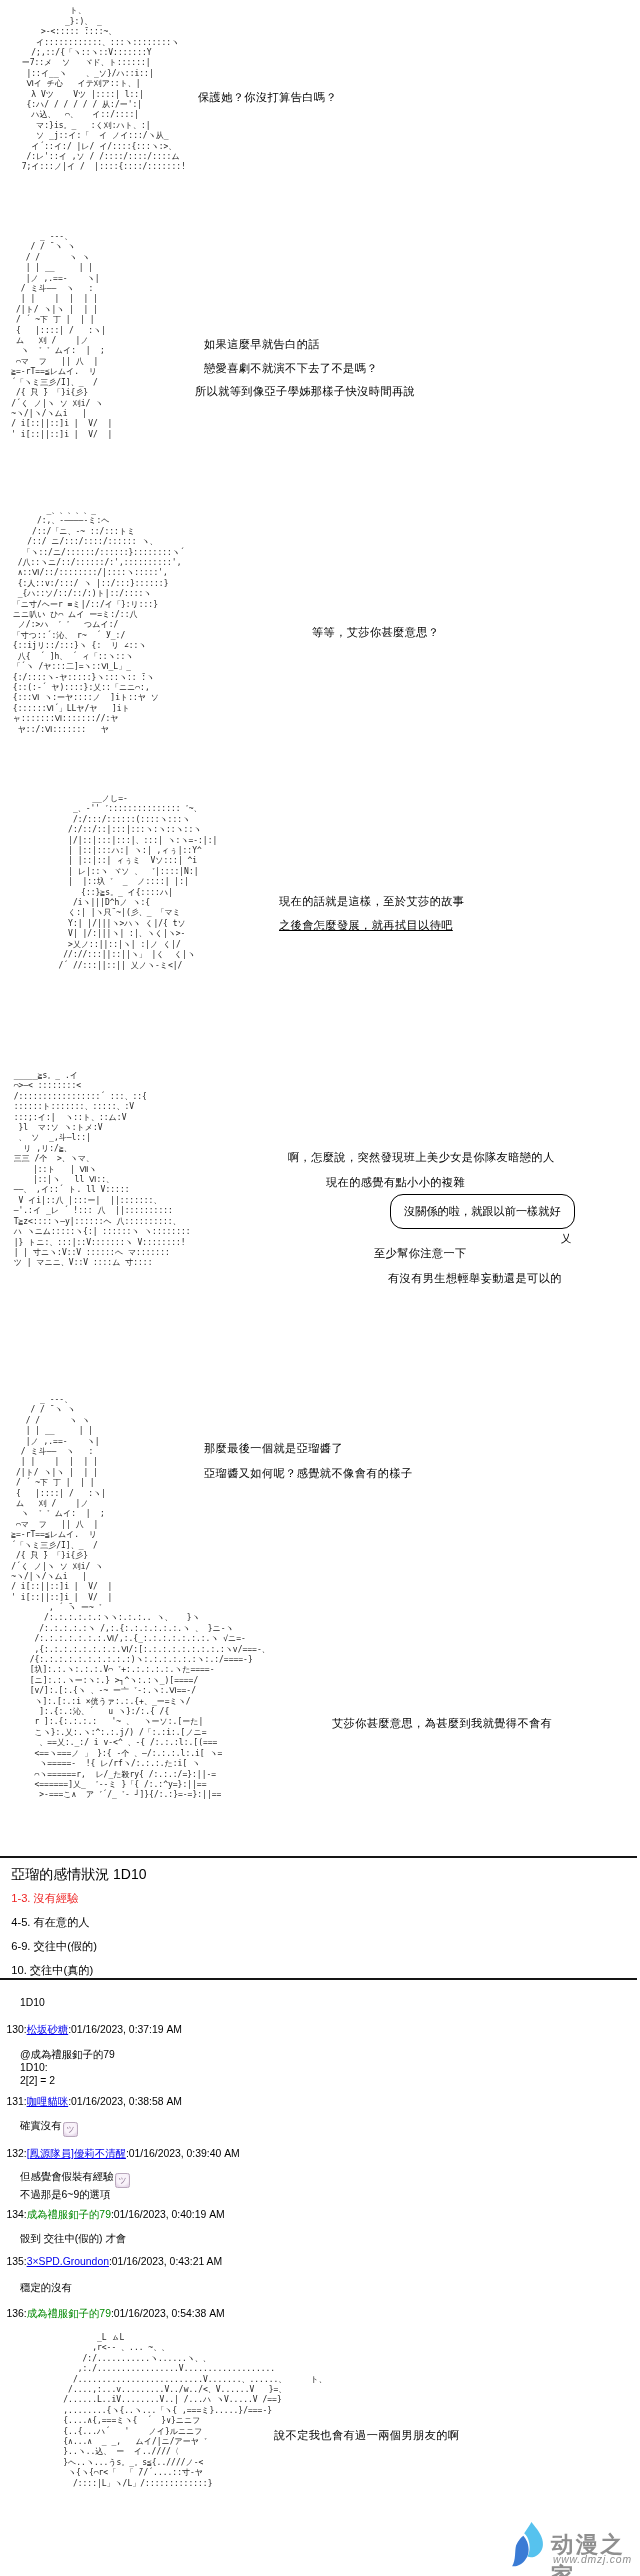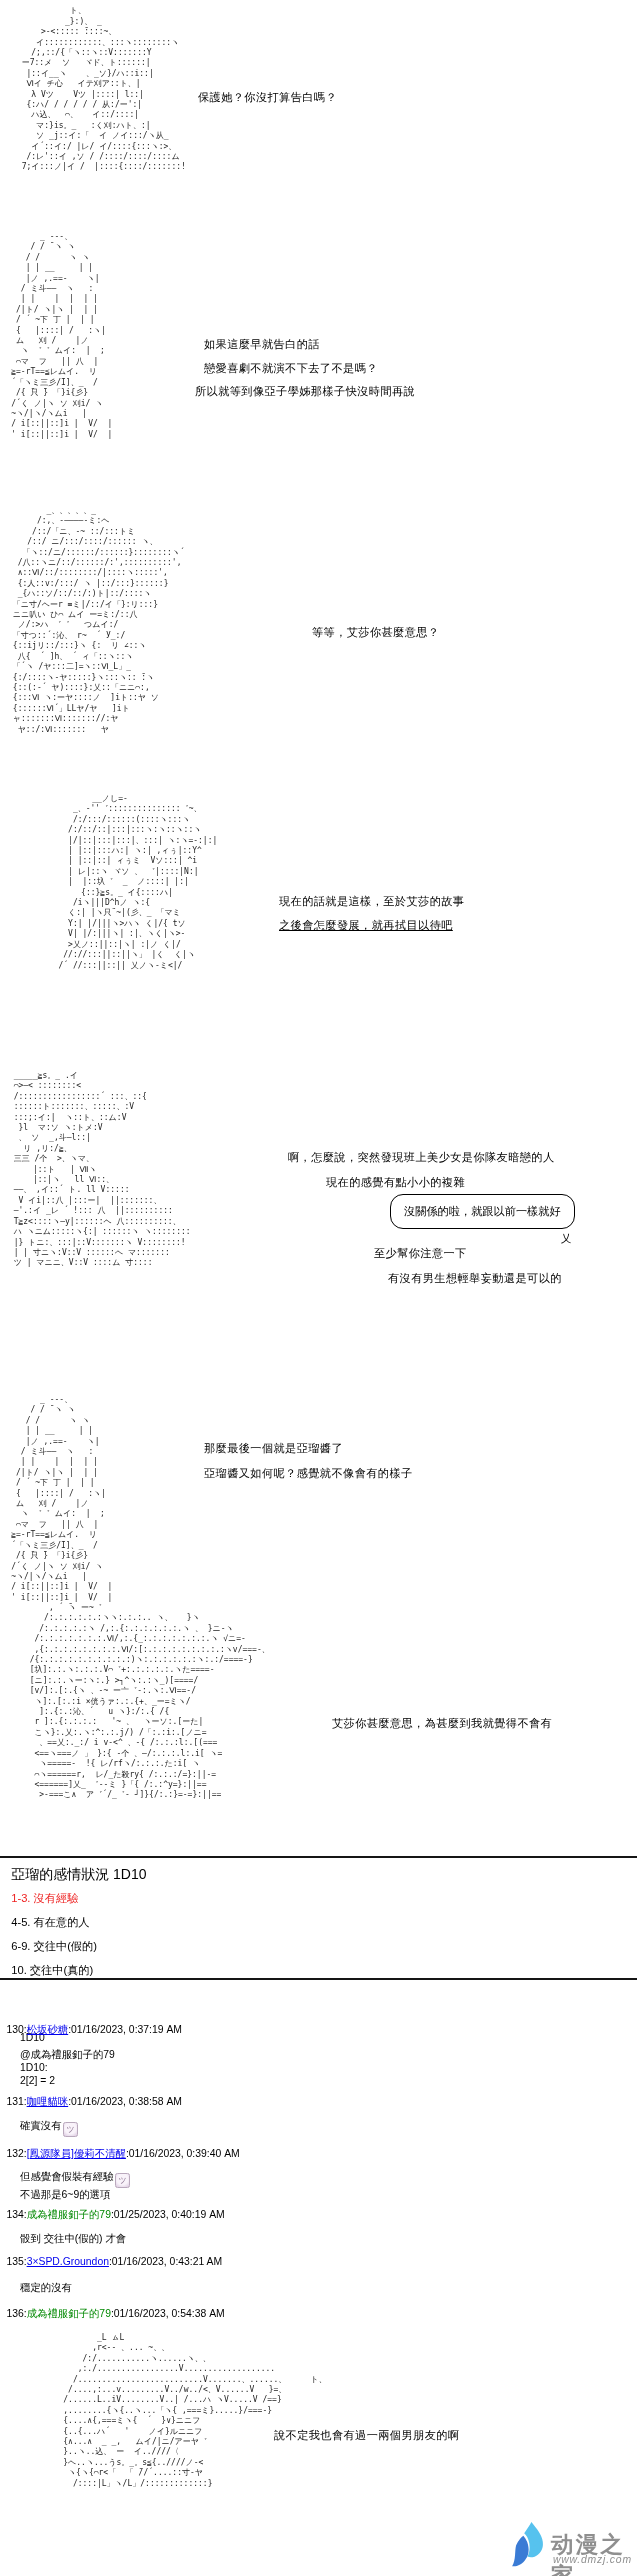--- a/index.html
+++ b/index.html
@@ -14,21 +14,21 @@
 
   .bubble { position:absolute; border:1.6px solid #000; border-radius:13px;
             padding:8.8px 13px; font-size:11.2px; white-space:nowrap; background:#fff; }
   .bubble-tail { position:absolute; font-size:10.4px; color:#000; }
 
   .hr { position:absolute; background:#151515; }
 
   .dice-title { position:absolute; font-size:14px; color:#000; }
   .opt { position:absolute; font-size:11.2px; color:#000; }
   .opt.red { color:var(--dice-red); }
-  .roll { position:absolute; font-size:10.4px; color:#000;margin-top:35px; }
+  .roll { position:absolute; font-size:10.4px; color:#000; }
 
   .post-h { position:absolute; font-size:10.4px; white-space:nowrap; color:#000; }
   .post-h .name-link { color:var(--link-blue); text-decoration:underline; cursor:pointer; }
   .post-h .name-author { color:var(--author-green); text-decoration:none; }
   .post-b { position:absolute; font-size:10.4px; line-height:13px; color:#000; white-space:nowrap; }
 
   .emo { display:inline-block; width:15px; height:15px; border:0.8px solid #b9a8bc;
          background:radial-gradient(circle at 50% 40%, #f9f3fa 55%, #d9c6dd);
          border-radius:2.4px; vertical-align:-3.2px; margin-left:1.6px;
          font-size:8px; line-height:13.6px; text-align:center; color:#8a7390; }
@@ -229,21 +229,21 @@
 
   <div class="post-h" style="left:6.4px; top:2147px;">
     <span>132:</span><a class="name-link">[鳳源隊員]優莉不清醒</a><span>:01/16/2023, 0:39:40 AM</span>
   </div>
   <div class="post-b" style="left:20px; top:2170px;">
     <div><span>但感覺會假裝有經驗</span><span class="emo">ツ</span></div>
     <div>不過那是6~9的選項</div>
   </div>
 
   <div class="post-h" style="left:6.4px; top:2208px;">
-    <span>134:</span><span class="name-author">成為禮服釦子的79</span><span>:01/25/2023, 0:40:19 AM</span>
+    <span>134:</span><span class="name-author">成為禮服釦子的79</span><span>:01/16/2023, 0:40:19 AM</span>
   </div>
   <div class="post-b" style="left:20px; top:2232px;">骰到 交往中(假的) 才會</div>
 
   <div class="post-h" style="left:6.4px; top:2256px;">
     <span>135:</span><a class="name-link">3×SPD.Groundon</a><span>:01/16/2023, 0:43:21 AM</span>
   </div>
   <div class="post-b" style="left:20px; top:2281px;">穩定的沒有</div>
 
   <div class="post-h" style="left:6.4px; top:2307px;">
     <span>136:</span><span class="name-author">成為禮服釦子的79</span><span>:01/16/2023, 0:54:38 AM</span>

